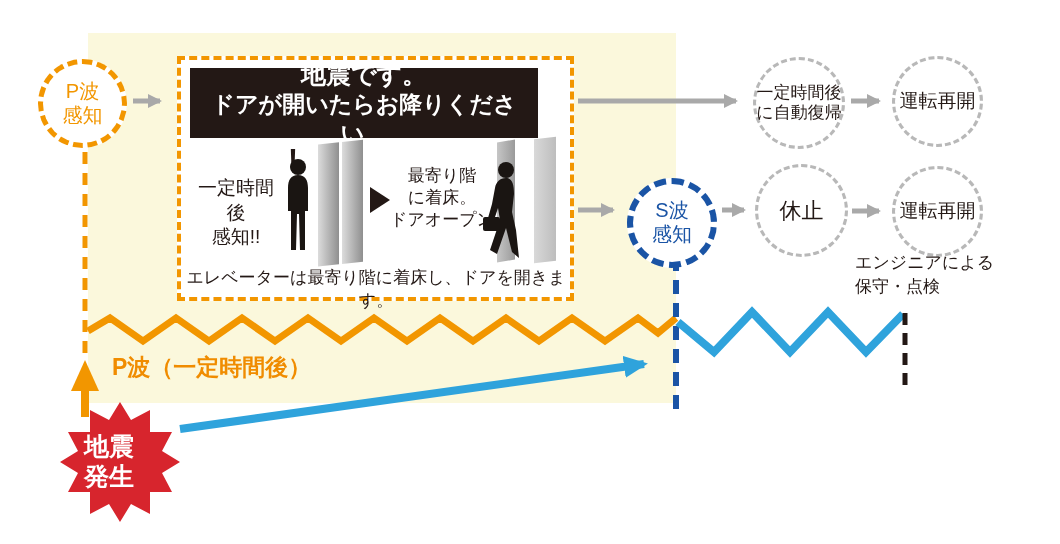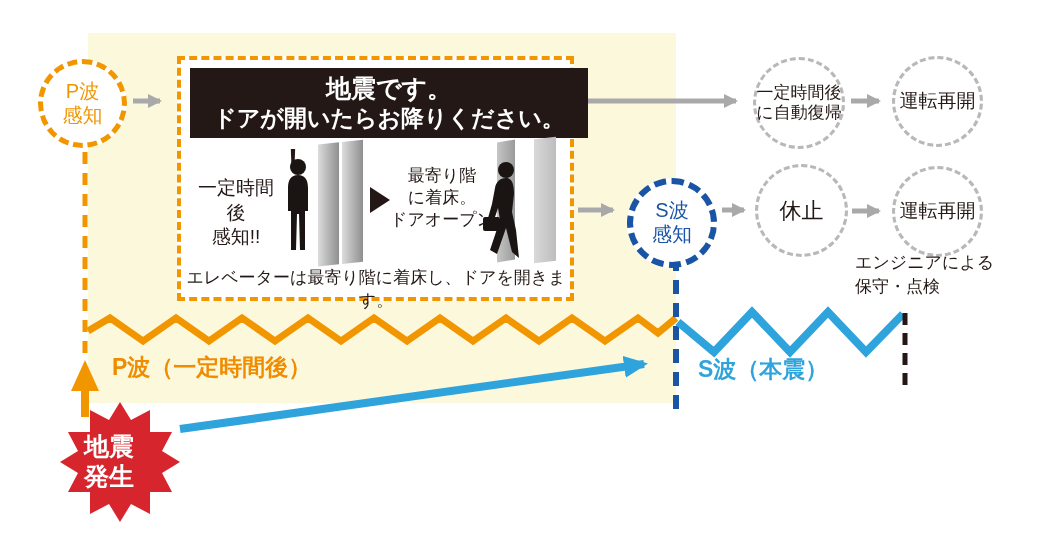--- a/index.html
+++ b/index.html
@@ -13,21 +13,21 @@
   .node-p { left:38px; top:59px; width:89px; height:89px; border:5px dashed #f29600;
             color:#f29600; font-size:20px; }
   .node-s { left:627px; top:178px; width:90px; height:90px; border:6px dashed #1a54a5;
             color:#1a54a5; font-size:20px; }
   .node-gray { border:3px dashed #b8b8b8; color:#231815; }
   .node-auto { left:753px; top:57px; width:92px; height:92px; font-size:17px; }
   .node-resume-top { left:892px; top:56px; width:91px; height:91px; font-size:19px; }
   .node-pause { left:755px; top:164px; width:93px; height:93px; font-size:22px; }
   .node-resume-bottom { left:892px; top:166px; width:91px; height:91px; font-size:19px; }
   .orange-box { left:177px; top:56px; width:397px; height:245px; border:4px dashed #f29600; background:#fff; }
-  .display { left:190px; top:68px; width:398px; height:70px; background:#231815; color:#fff;
+  .display { left:190px; top:68px; width:348px; height:70px; background:#231815; color:#fff;
              display:flex; flex-direction:column; align-items:center; justify-content:center;
              font-weight:bold; line-height:1.25; }
   .display .l1 { font-size:25px; }
   .display .l2 { font-size:23px;text-align:center; }
   .scene-caption { color:#231815; text-align:center; line-height:1.3; }
   .left-caption { left:190px; top:176px; width:92px; font-size:19px; }
   .excl { left:288px; top:142px; font-size:30px; font-weight:bold; color:#231815; }
   .right-caption { left:390px; top:165px; width:104px; font-size:17px; }
   .play-tri { left:370px; top:187px; width:0; height:0; border-left:20px solid #231815;
               border-top:13px solid transparent; border-bottom:13px solid transparent; }
@@ -152,20 +152,19 @@
   <div class="abs node node-gray node-resume-bottom">
     <span>運転再開</span>
   </div>
 
   <div class="abs annot annot-eng">
     <div>エンジニアによる</div>
     <div>保守・点検</div>
   </div>
 
   <div class="abs wave-label p-label">P波（一定時間後）</div>
-  <div class="abs wave-label s-label">S波（本震）</div>
 
   <div class="abs star-text">
     <div>地震</div>
     <div>発生</div>
   </div>
 
 </div>
 
 </body></html>

